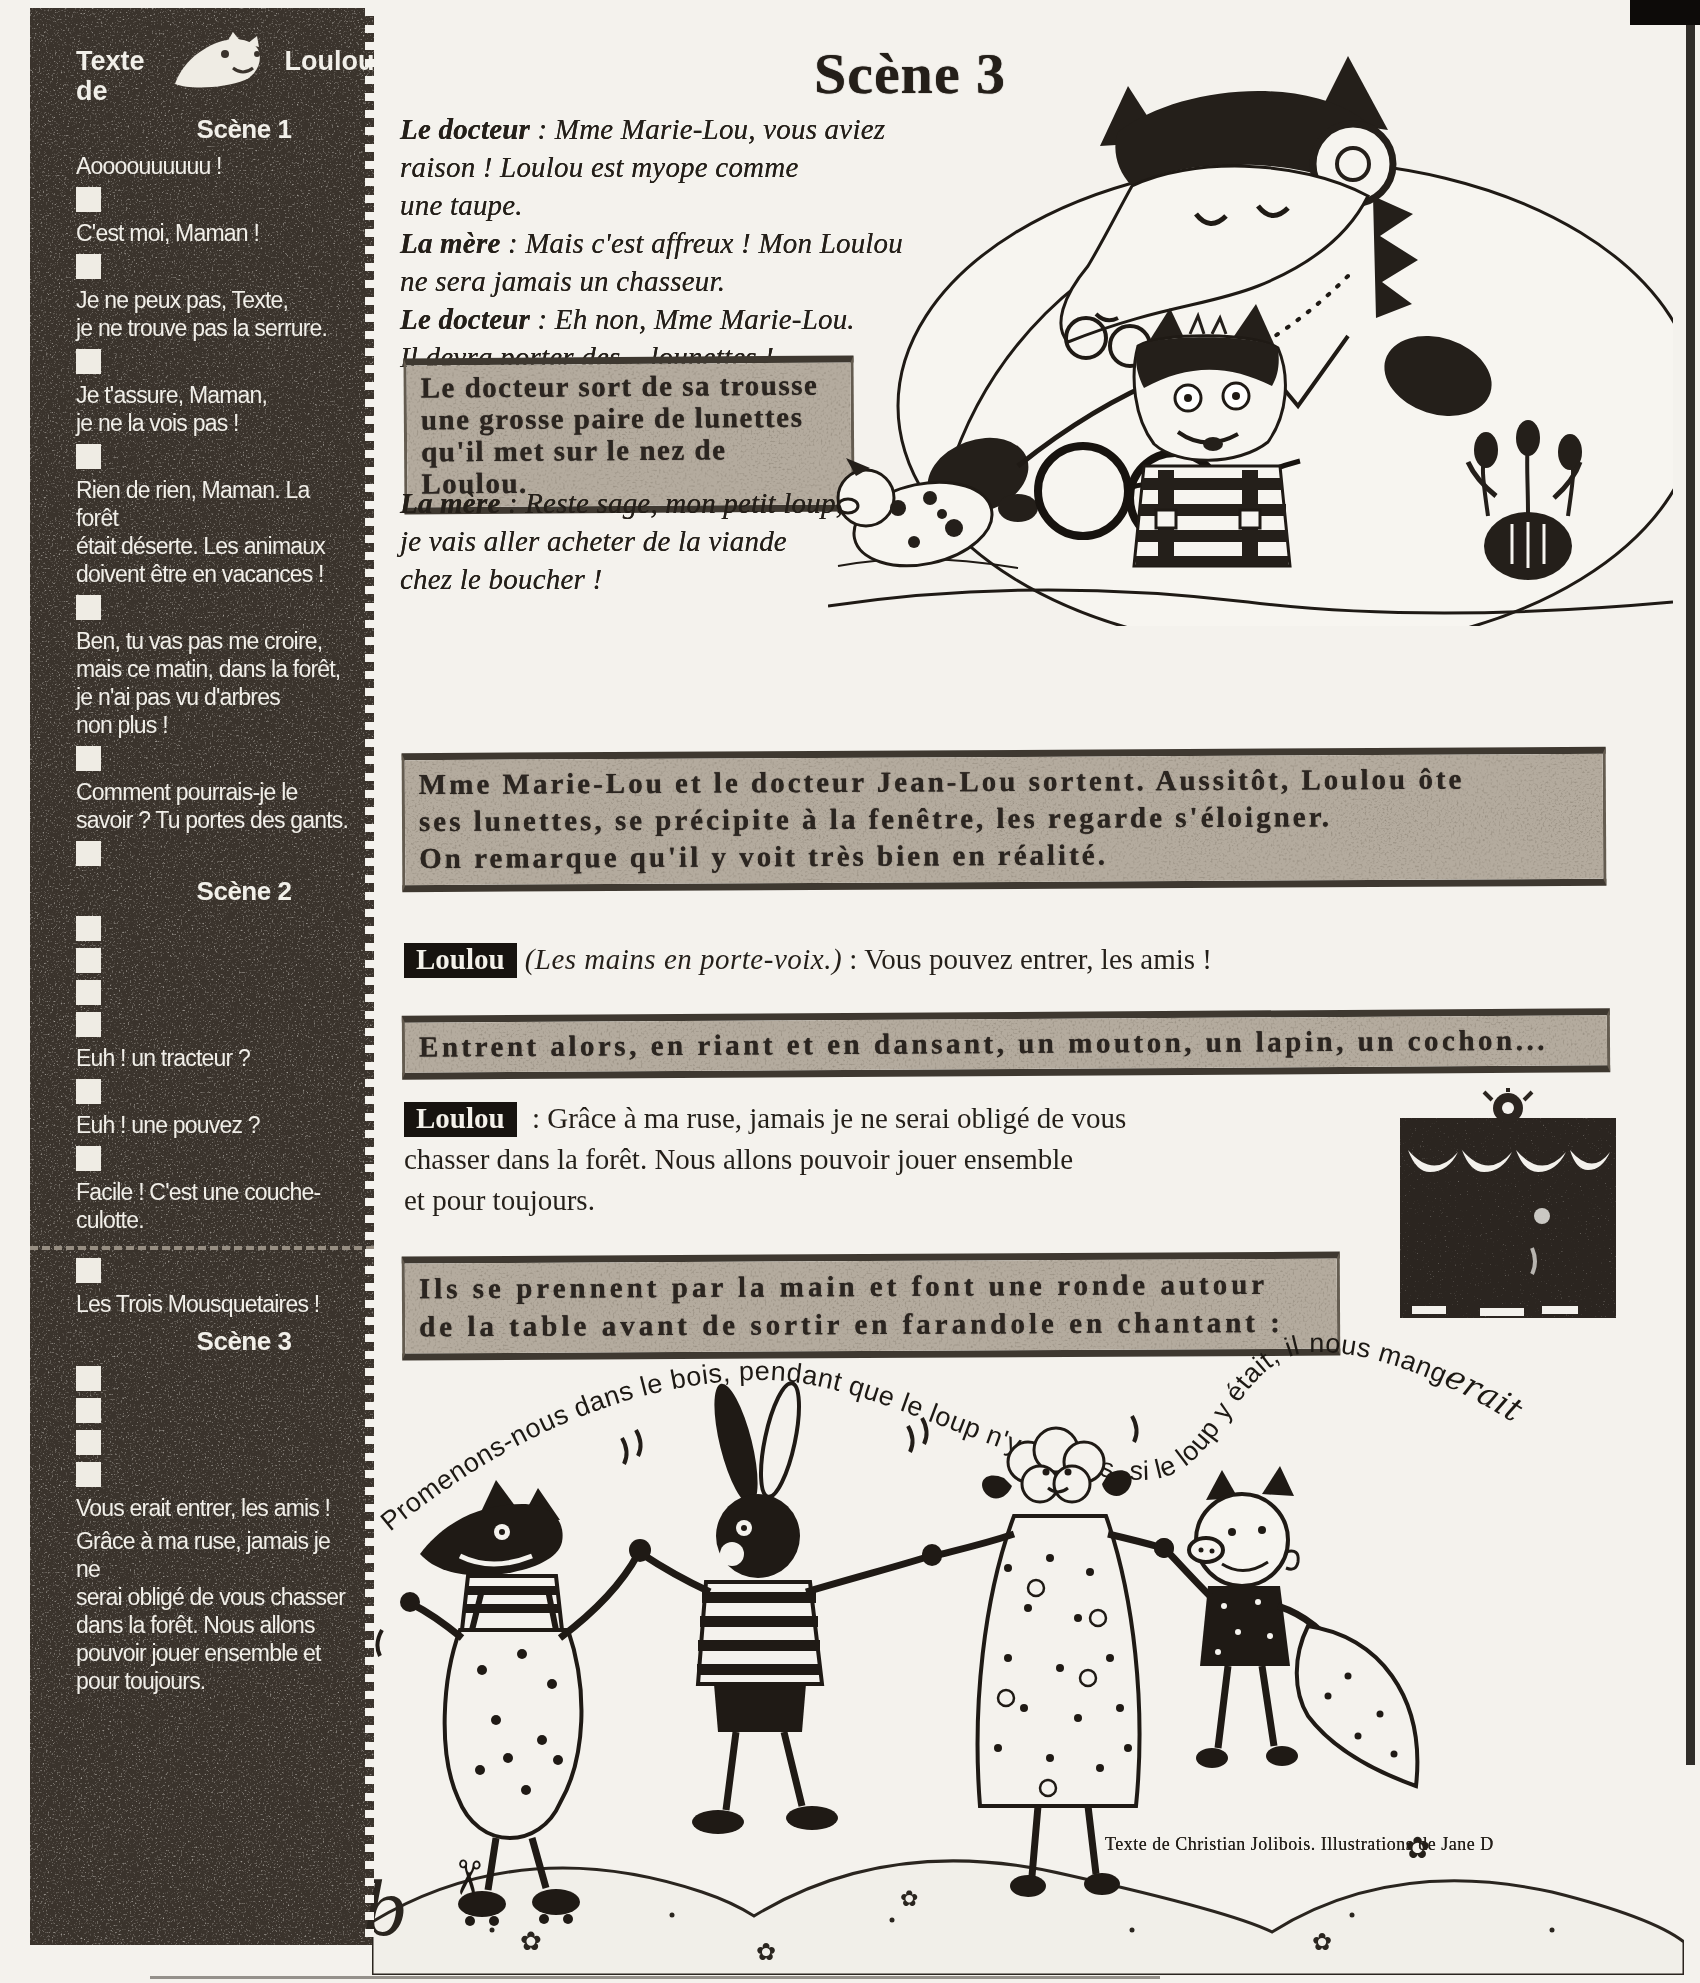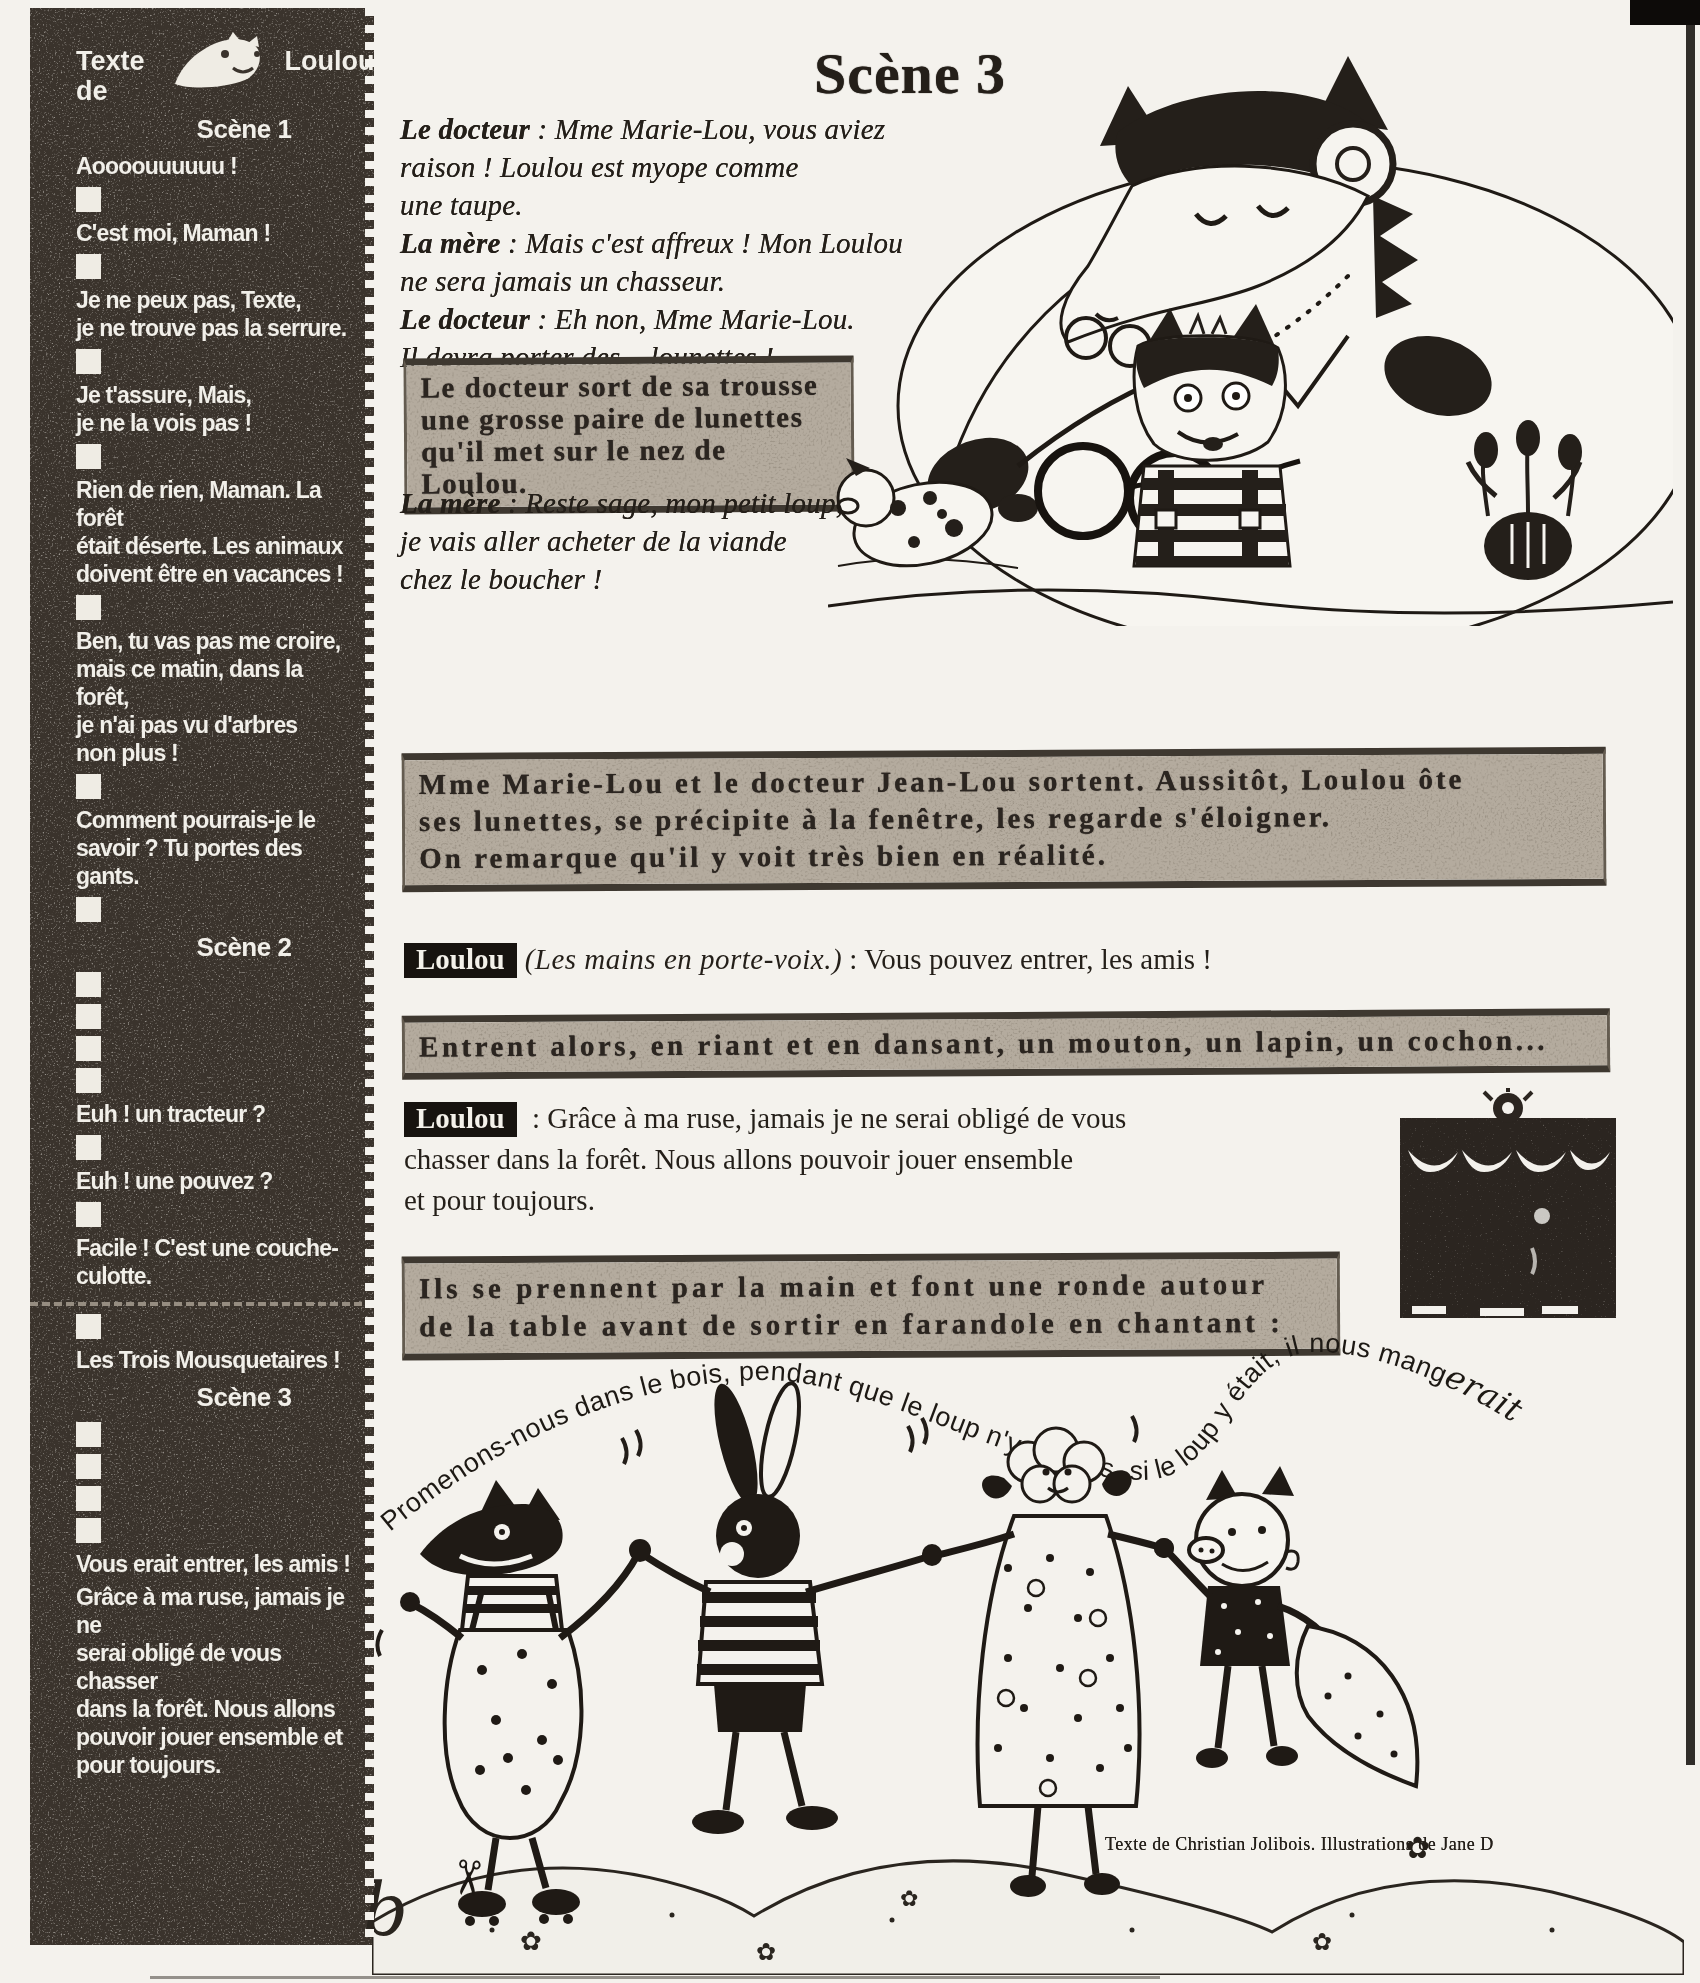--- a/index.html
+++ b/index.html
@@ -20,21 +20,21 @@
     font-family:"Liberation Sans", sans-serif; color:#f1efe9;
   }
   .sidebar .noisebg { position:absolute; left:0; top:0; width:100%; height:100%; z-index:0; }
   .sidebar::after { content:""; position:absolute; right:0; top:0; bottom:0; width:9px; z-index:2;
     background:repeating-linear-gradient(to bottom, #f4f2ed 0 8px, rgba(244,242,237,0) 8px 17px); }
   .sb-content { position:relative; z-index:1; }
   .sb-head { display:flex; align-items:flex-start; gap:22px; font-weight:700; font-size:27px; line-height:30px; margin-bottom:4px; }
   .sb-head .t { margin-top:14px; }
   .wolficon { width:96px; height:58px; flex:0 0 auto; }
   .sb-scene { font-weight:700; font-size:26px; line-height:36px; text-align:center; padding-left:56px; margin:5px 0; letter-spacing:-0.5px; }
-  .sb-line { font-weight:700; font-size:23px; line-height:28px; letter-spacing:-0.8px; margin:5px 0; white-space:pre-line; }
+  .sb-line { font-weight:400; font-size:23px; line-height:28px; letter-spacing:-0.8px; margin:5px 0; white-space:pre-line; }
   .sq { width:25px; height:25px; background:#efece4; margin:7px 0; }
   .sb-divider { border-top:4px dashed #968d81; margin:12px 0 8px -46px; width:344px; }
   
   .scene-title { position:absolute; left:700px; top:40px; width:420px; text-align:center;
     font-size:58px; font-weight:700; letter-spacing:1px; text-shadow:0 0 1px #241f19; }
   .dlg { position:absolute; white-space:pre-line; font-size:29px; line-height:38px; letter-spacing:.2px; text-shadow:0 0 .5px #241f19;font-style:italic; }
   .dlg .spk { font-weight:700; }
   .p1 { left:400px; top:110px; width:560px; }
   .p2 { left:400px; top:484px; width:560px; }
   .stagebox { position:absolute; border-top:7px solid #3e3830; border-bottom:7px solid #3e3830;
@@ -99,21 +99,21 @@
         <span class="t">Loulou</span>
       </div>
       <div class="sb-scene">Scène 1</div>
       <p class="sb-line">Aoooouuuuuu !</p>
       <div class="sq"></div>
       <p class="sb-line">C'est moi, Maman !</p>
       <div class="sq"></div>
       <p class="sb-line">Je ne peux pas, Texte,
 je ne trouve pas la serrure.</p>
       <div class="sq"></div>
-      <p class="sb-line">Je t'assure, Mais,
+      <p class="sb-line">Je t'assure, Maman,
 je ne la vois pas !</p>
       <div class="sq"></div>
       <p class="sb-line">Rien de rien, Maman. La forêt
 était déserte. Les animaux
 doivent être en vacances !</p>
       <div class="sq"></div>
       <p class="sb-line">Ben, tu vas pas me croire,
 mais ce matin, dans la forêt,
 je n'ai pas vu d'arbres
 non plus !</p>

